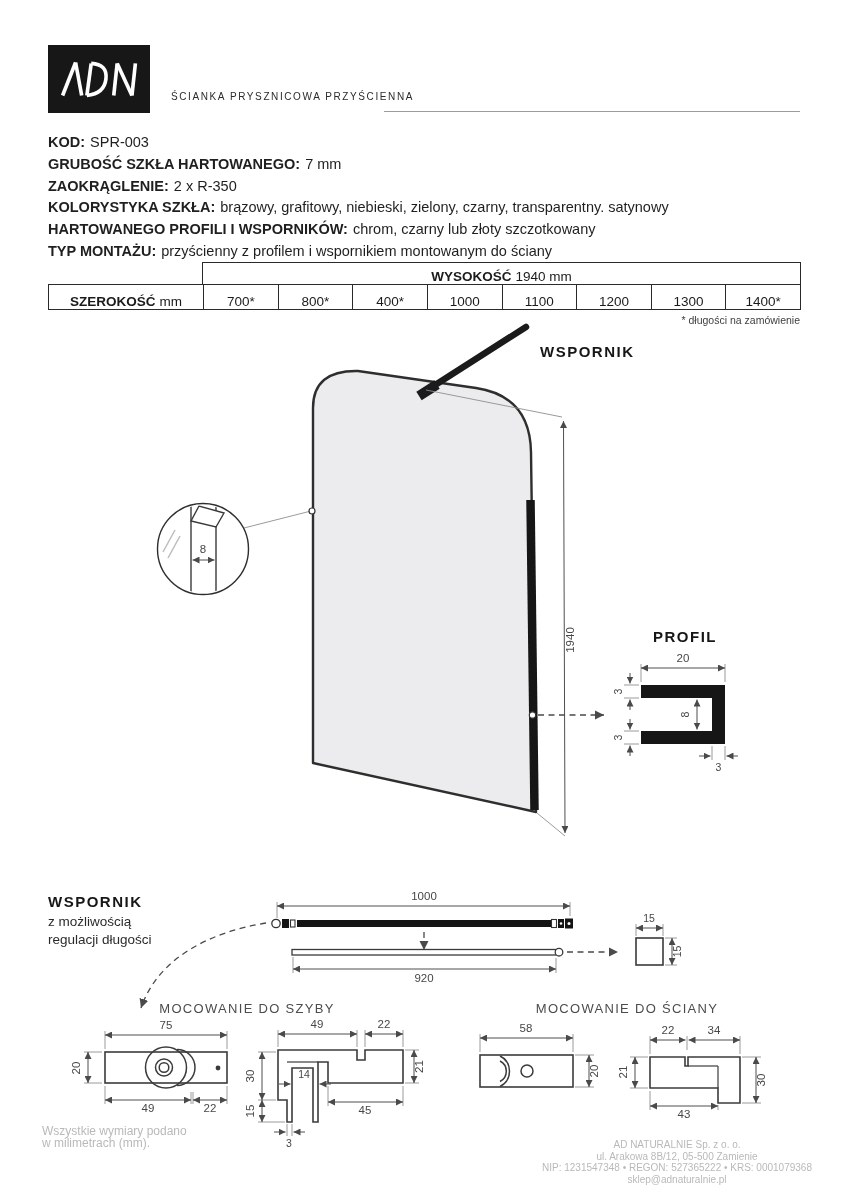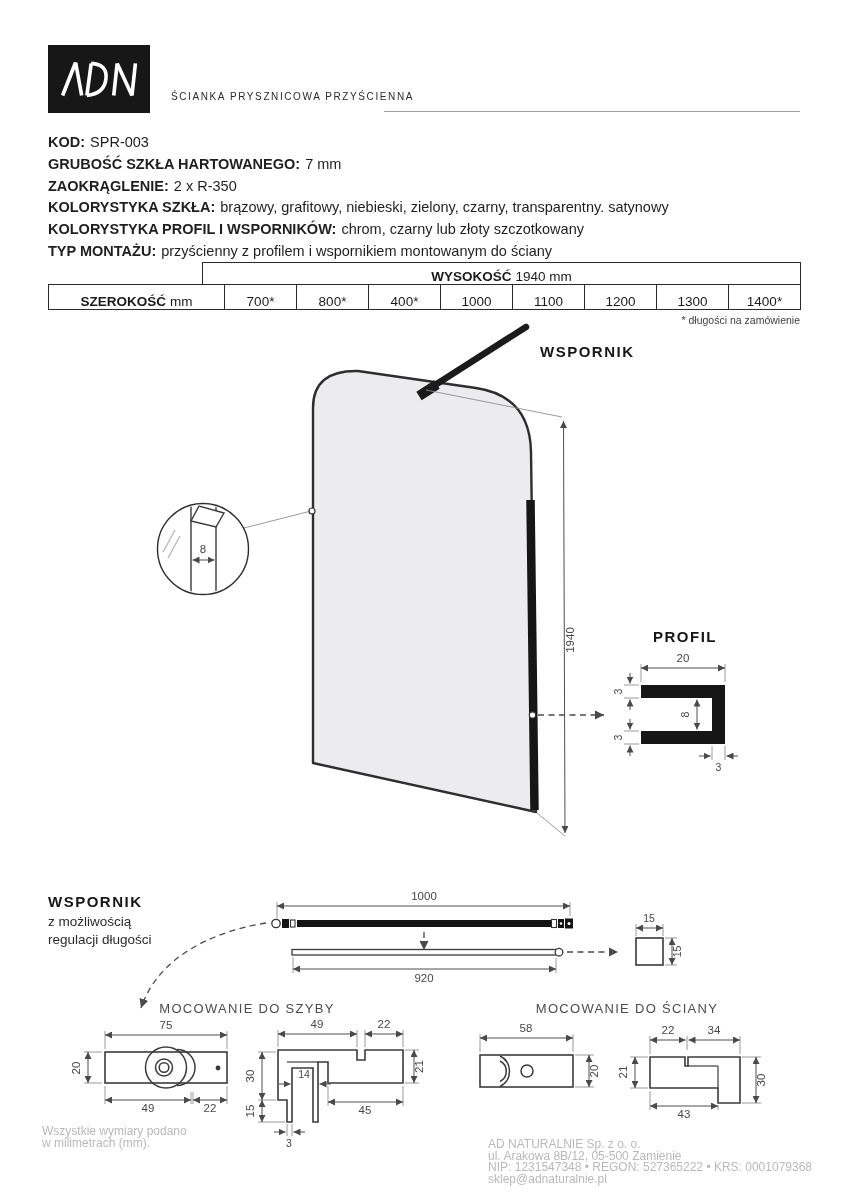--- a/index.html
+++ b/index.html
@@ -17,42 +17,42 @@
   
   .specs{position:absolute;left:48px;top:132px;font-size:14.5px;line-height:21.8px;color:#1f1f1f}
   .specs b{margin-right:5px}
 
   
   .size-table{position:absolute;left:48px;top:262px;width:753px;font-size:13.5px;color:#1b1b1b}
   .st-row{display:flex}
   .st-cell{border:1px solid #2a2a2a;display:flex;align-items:flex-end;justify-content:center;box-sizing:border-box}
   .st-spacer{width:154px}
   .st-head{flex:1;height:23px;font-weight:normal}
-  .st-label{width:177px;height:26px;margin-top:-1px}
+  .st-label{width:156px;height:26px;margin-top:-1px}
   .st-val{flex:1;height:26px;margin-top:-1px;margin-left:-1px}
   .st-head b,.st-label b{margin-right:4px}
   .footnote{position:absolute;top:314px;right:49px;font-size:10.5px;color:#3e3e3e}
 
   
   .draw-svg{position:absolute;left:0;top:320px}
   svg text{font-family:"Liberation Sans",sans-serif}
   .dt{font-size:11.5px;fill:#474747}
   .dts{font-size:10.5px;fill:#474747}
   .lbl-b{font-size:15px;font-weight:bold;fill:#161616;letter-spacing:1.5px}
   .lbl-h{font-size:13px;fill:#4c4c4c;letter-spacing:1.3px}
   .lbl-r{font-size:13.5px;fill:#2b2b2b}
   .thin{stroke:#4f4f4f;stroke-width:1;fill:none}
   .ext{stroke:#8f8f8f;stroke-width:0.9;fill:none}
   .out{stroke:#3b3b3b;stroke-width:1.6;fill:#ffffff}
   .outn{stroke:#3b3b3b;stroke-width:1.5;fill:none}
   .dash{stroke:#4a4a4a;stroke-width:1.3;stroke-dasharray:6 4.5;fill:none}
 
   
   .foot-l{position:absolute;left:42px;top:1126px;font-size:12px;line-height:11.5px;color:#b9b9b9}
-  .foot-r{position:absolute;right:37px;top:1139px;font-size:12px;line-height:11.5px;color:#b9b9b9;text-align:left}
+  .foot-r{position:absolute;right:37px;top:1139px;font-size:10px;line-height:11.5px;color:#b9b9b9;text-align:center}
 </style>
 </head>
 <body>
 
 <div class="page">
 
   <div class="logo-box">
     <svg width="78" height="46" viewBox="0 0 90 46" aria-label="ADN">
       <g stroke="#ffffff" stroke-width="4.2" fill="none">
         <path d="M3,42 L18,4"></path>
@@ -66,21 +66,21 @@
     </svg>
   </div>
   <div class="brand-sub">ŚCIANKA PRYSZNICOWA PRZYŚCIENNA</div>
   <div class="head-rule"></div>
 
   <div class="specs">
     <div><b>KOD:</b><span>SPR-003</span></div>
     <div><b>GRUBOŚĆ SZKŁA HARTOWANEGO:</b><span>7 mm</span></div>
     <div><b>ZAOKRĄGLENIE:</b><span>2 x R-350</span></div>
     <div><b>KOLORYSTYKA SZKŁA:</b><span>brązowy, grafitowy, niebieski, zielony, czarny, transparentny. satynowy</span></div>
-    <div><b>KOLORYSTYKA PROFIL I WSPORNIKÓW:</b><span>chrom, czarny lub złoty szczotkowany</span></div>
+    <div><b>HARTOWANEGO PROFILI I WSPORNIKÓW:</b><span>chrom, czarny lub złoty szczotkowany</span></div>
     <div><b>TYP MONTAŻU:</b><span>przyścienny z profilem i wspornikiem montowanym do ściany</span></div>
   </div>
 
   <div class="size-table">
     <div class="st-row">
       <div class="st-spacer"></div>
       <div class="st-cell st-head">
         <b>WYSOKOŚĆ</b>
           <span>1940 mm</span>
       </div>

